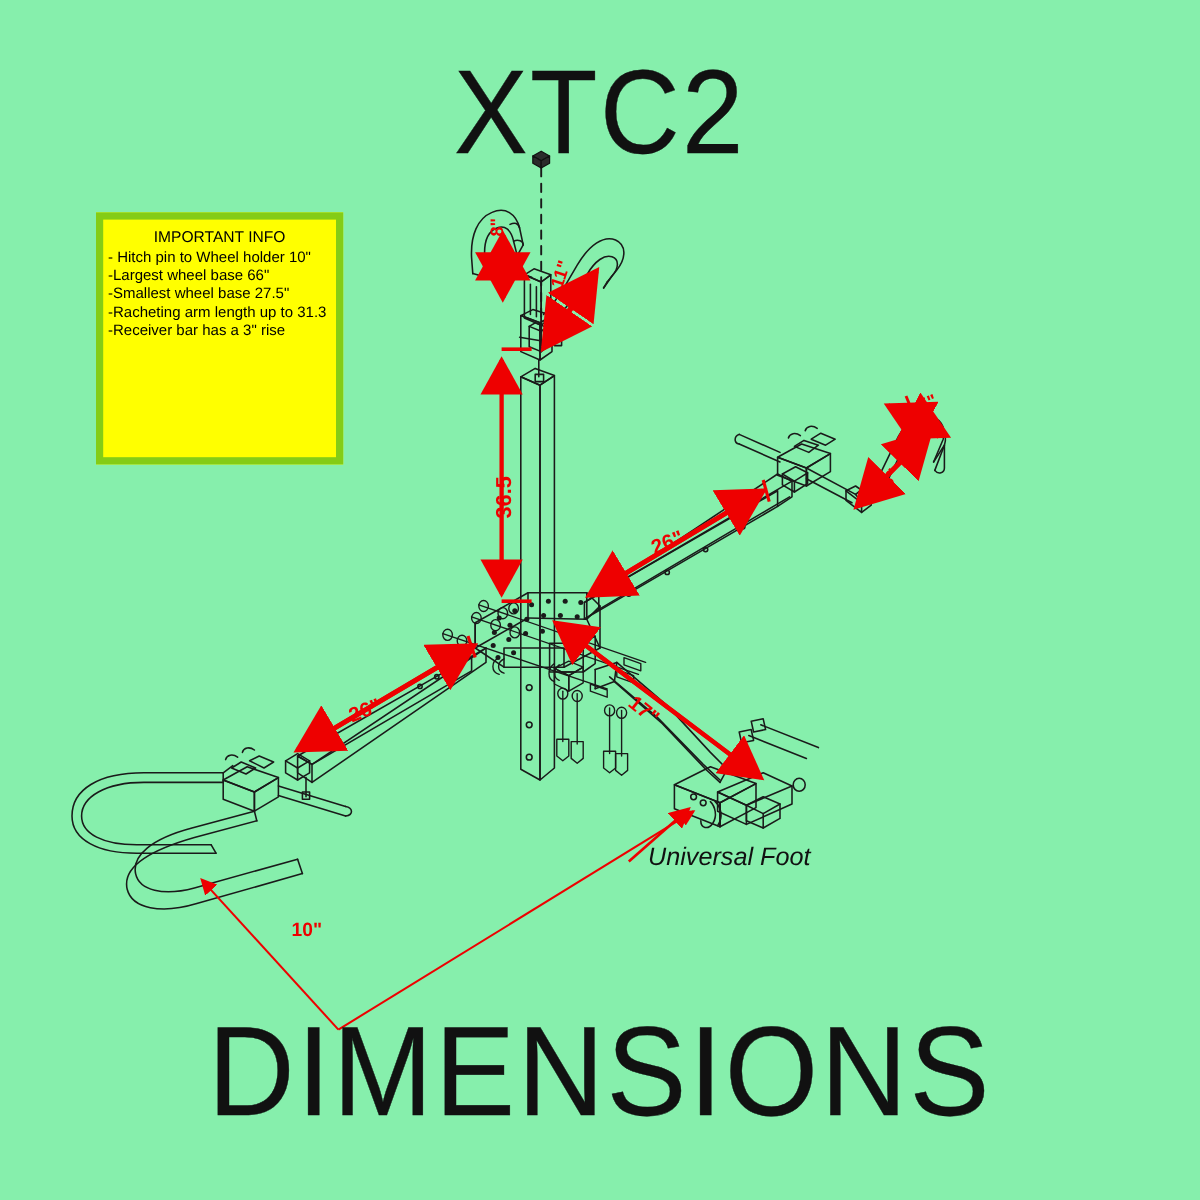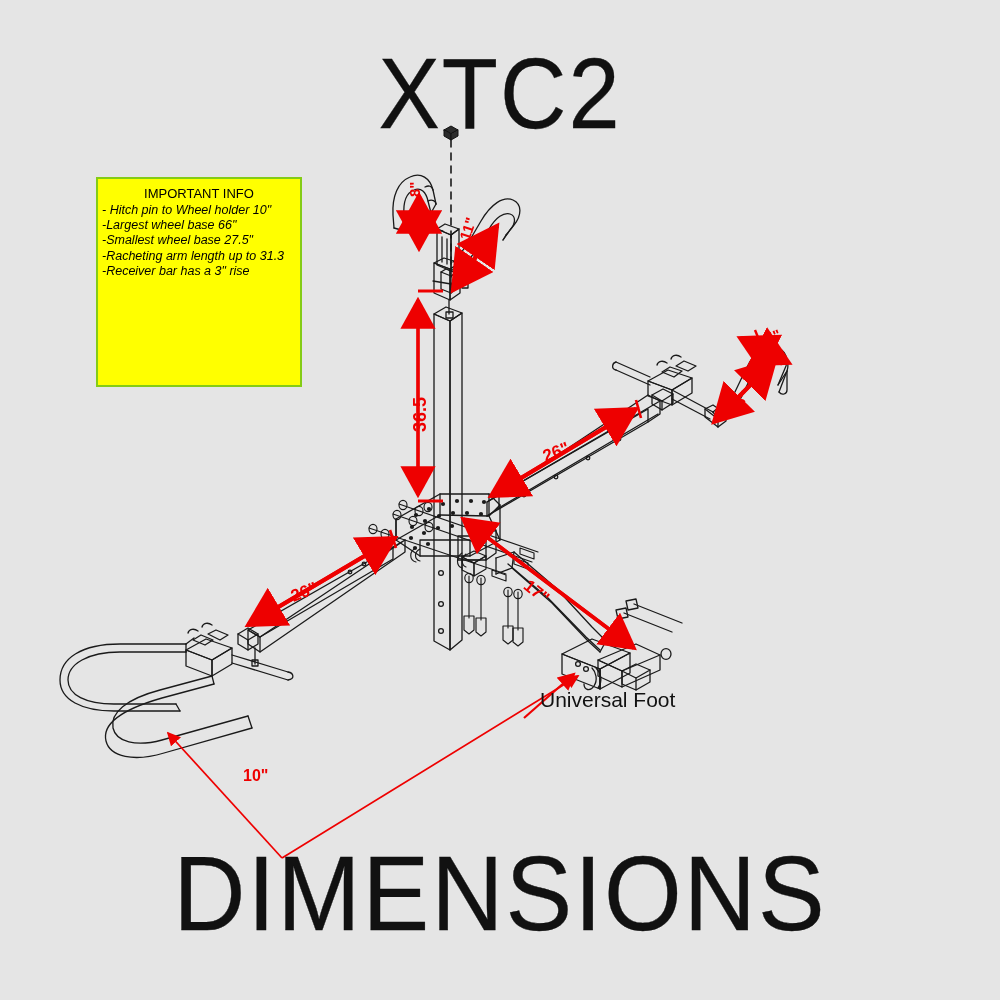--- a/index.html
+++ b/index.html
@@ -8,21 +8,21 @@
     padding: 0;
     background: #ffffff;
   }
   body {
     font-family: "Liberation Sans", sans-serif;
   }
   #page {
     position: relative;
     width: 1000px;
     height: 1000px;
-    background: #e5e5e5;
+    background: #86efac;
     overflow: hidden;
   }
   #diagram-svg {
     position: absolute;
     left: 0;
     top: 0;
     width: 1000px;
     height: 1000px;
   }
   .title-text {
@@ -60,41 +60,39 @@
     color: #111;
     font-stretch: semi-condensed;
   }
   #info-box {
     position: absolute;
     left: 80px;
     top: 177px;
     width: 206px;
     height: 210px;
     background: #ffff00;
-    border: 2px solid #84cc16;
+    border: 6px solid #84cc16;
     box-sizing: border-box;
     padding: 6px 4px 4px 4px;
     font-size: 12.5px;
     line-height: 15.2px;
     color: #000000;
     font-family: "Liberation Sans", sans-serif;
     overflow: hidden;
-    margin-left: 16px;
   }
   #info-box-title {
     text-align: center;
     font-size: 13px;
     line-height: 17px;
     margin-bottom: 1px;
   }
   #info-box ul {
     list-style: none;
     margin: 0;
     padding: 0;
-    font-style: italic;
   }
   #info-box li {
     margin: 0;
     padding: 0;
     white-space: normal;
   }
   .dim-label {
     position: absolute;
     color: #ee0000;
     font-family: "Liberation Sans", sans-serif;
@@ -150,25 +148,26 @@
     transform-origin: left top;
   }
   #label-10 {
     left: 243px; top: 767px;
     font-size: 16px;
     font-weight: bold;
   }
   #label-universal-foot {
     position: absolute;
     left: 540px;
-    top: 688px;
+    top: 703px;
     font-size: 21px;
     color: #111111;
     font-family: "Liberation Sans", sans-serif;
     white-space: nowrap;
+    font-style: italic;
   }
 </style>
 </head>
 <body>
 
 <div id="page">
 
   <svg id="diagram-svg" viewBox="0 0 1000 1000">
     <defs>
       <marker id="redArrow" markerWidth="11" markerHeight="11" refX="9" refY="5.5" orient="auto" markerUnits="strokeWidth">

